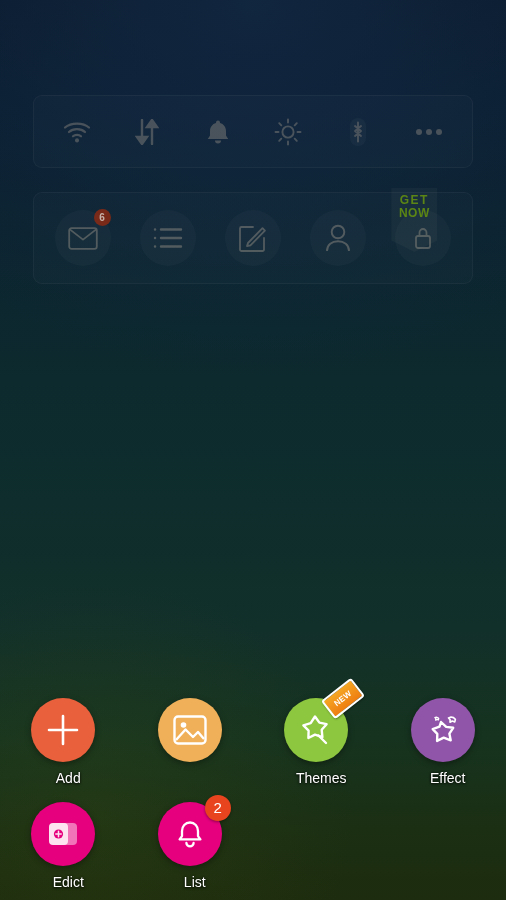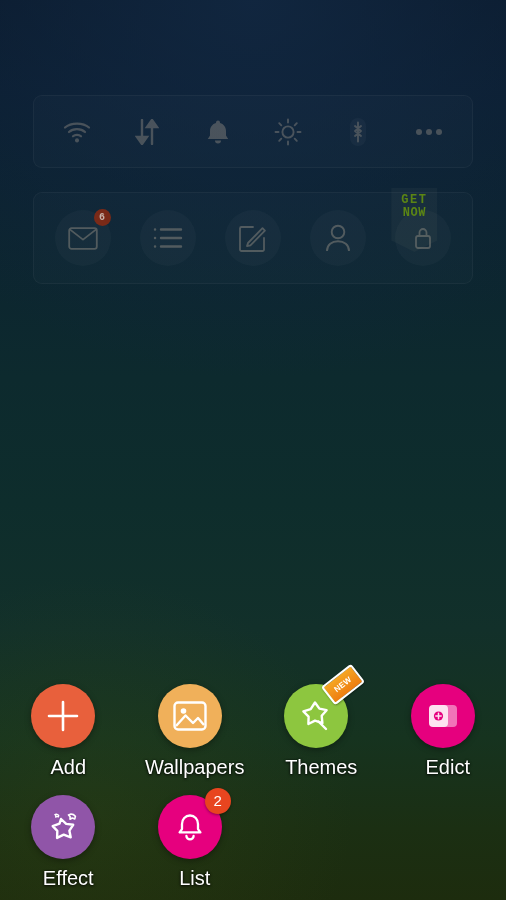--- a/index.html
+++ b/index.html
@@ -42,21 +42,21 @@
   #shortcut-panel{top:192px;height:92px;}
 
   .toggle-row{display:flex;width:100%;align-items:center;justify-content:space-around;padding:0 8px;}
   .toggle-item{
     width:46px;height:46px;display:flex;align-items:center;justify-content:center;
     opacity:.30;
   }
   .toggle-item svg{display:block;}
 
   .shortcut-row{display:flex;width:100%;align-items:center;justify-content:space-around;padding:0 6px;}
-  .shortcut-item{position:relative;width:56px;height:56px;font-family:Liberation Mono, monospace;}
+  .shortcut-item{position:relative;width:56px;height:56px;}
   .sc-circle{
     position:absolute;inset:0;border-radius:50%;
     background:rgba(255,255,255,.028);
   }
   .sc-glyph{
     position:absolute;inset:0;display:flex;align-items:center;justify-content:center;
     opacity:.33;
   }
   .mail-badge{
     position:absolute;top:-1px;right:0px;
@@ -88,21 +88,21 @@
   .app-cell{
     display:flex;flex-direction:column;align-items:center;justify-content:flex-start;
     position:relative;
   }
   .app-icon{
     position:relative;width:64px;height:64px;border-radius:50%;
     display:flex;align-items:center;justify-content:center;
     box-shadow:0 2px 6px rgba(0,0,0,.35);
   }
   .app-label{
-    margin-top:8px;color:#ffffff;font-size:20px;
+    margin-top:8px;color:#ffffff;font-size:14px;
     text-shadow:0 1px 3px rgba(0,0,0,.85), 0 0 2px rgba(0,0,0,.6);
     white-space:nowrap;
     margin-left:10px;
   }
   .app-badge{
     position:absolute;top:-7px;right:-9px;
     min-width:26px;height:26px;border-radius:50%;
     background:#e8451f;color:#fff;
     font-size:15px;line-height:26px;text-align:center;font-weight:normal;
     box-shadow:0 1px 3px rgba(0,0,0,.4);
@@ -260,59 +260,58 @@
     </div>
 
     <div class="app-cell">
       <div class="app-icon" style="background:#f0b05a">
         <svg width="34" height="30" viewBox="0 0 34 30" fill="none" stroke="#fff" stroke-width="2.4" stroke-linejoin="round">
           <rect x="1.5" y="1.5" width="31" height="27" rx="3.5"></rect>
           <circle cx="10.5" cy="10" r="2.8" fill="#fff" stroke="none"></circle>
           <path d="M3 25 L12.5 14.5 L20 22 L25 17 L31 24"></path>
         </svg>
       </div>
-      <div class="app-label">Wallpapers</div>
     </div>
 
     <div class="app-cell">
       <div class="app-icon" style="background:#8dc63f">
         <svg width="38" height="38" viewBox="0 0 38 38" fill="none" stroke="#fff" stroke-width="2.4" stroke-linejoin="round" stroke-linecap="round">
           <path d="M18 5.5 l4.4 6.1 l7.2 1.6 l-4.9 5.6 l.7 7.4 l-7.4 -2.6 l-6.6 3.4 l.2 -7.4 l-5.2 -5.2 l7.3 -2.2 z"></path>
           <path d="M21.5 24.5 L29 32"></path>
         </svg>
         <div class="new-tag">
           <em>NEW</em>
         </div>
       </div>
       <div class="app-label">Themes</div>
+    </div>
+
+    <div class="app-cell">
+      <div class="app-icon" style="background:#9055a8">
+        <svg width="38" height="38" viewBox="0 0 38 38" fill="none" stroke="#fff" stroke-width="2.4" stroke-linejoin="round">
+          <path d="M17 11 l5.2 4.9 l7 .9 l-3.8 5.9 l1.3 6.6 l-7 -2.6 l-6.6 3.2 l.2 -7 l-4.6 -4.7 l6.8 -2.6 z"></path>
+          <path d="M29.5 6.6 l1.9 1.8 l-.6 2.5 l-2.5 -.9 l-2.3 1.2 l.1 -2.6 l-1.6 -1.7 l2.5 -.9 z" stroke-width="1.6"></path>
+          <path d="M13.6 6.5 l1.1 1 l-.3 1.4 l-1.4 -.5 l-1.3 .7 l.1 -1.5 l-.9 -1 l1.4 -.5 z" stroke-width="1.3"></path>
+        </svg>
+      </div>
+      <div class="app-label">Effect</div>
     </div>
 
     <div class="app-cell">
       <div class="app-icon" style="background:#e6007e">
         <svg width="36" height="34" viewBox="0 0 36 34">
           <rect x="15" y="6" width="17" height="22" rx="4" fill="rgba(255,255,255,.45)"></rect>
           <rect x="4" y="6" width="19" height="22" rx="4" fill="#fde3f0"></rect>
           <circle cx="13.5" cy="17" r="4.6" fill="#e6007e"></circle>
           <path d="M13.5 14.3v5.4 M10.8 17h5.4" stroke="#fde3f0" stroke-width="1.5" stroke-linecap="round"></path>
         </svg>
       </div>
       <div class="app-label">Edict</div>
     </div>
 
-    <div class="app-cell">
-      <div class="app-icon" style="background:#9055a8">
-        <svg width="38" height="38" viewBox="0 0 38 38" fill="none" stroke="#fff" stroke-width="2.4" stroke-linejoin="round">
-          <path d="M17 11 l5.2 4.9 l7 .9 l-3.8 5.9 l1.3 6.6 l-7 -2.6 l-6.6 3.2 l.2 -7 l-4.6 -4.7 l6.8 -2.6 z"></path>
-          <path d="M29.5 6.6 l1.9 1.8 l-.6 2.5 l-2.5 -.9 l-2.3 1.2 l.1 -2.6 l-1.6 -1.7 l2.5 -.9 z" stroke-width="1.6"></path>
-          <path d="M13.6 6.5 l1.1 1 l-.3 1.4 l-1.4 -.5 l-1.3 .7 l.1 -1.5 l-.9 -1 l1.4 -.5 z" stroke-width="1.3"></path>
-        </svg>
-      </div>
-      <div class="app-label">Effect</div>
-    </div>
-
 
 
     <div class="app-cell">
       <div class="app-icon" style="background:#e6007e">
         <svg width="34" height="34" viewBox="0 0 34 34" fill="none" stroke="#fff" stroke-width="2.3" stroke-linecap="round" stroke-linejoin="round">
           <path d="M17 5.5 c-4.7 0-8 3.7-8 8.4 v5.2 l-2.4 3.3 h20.8 l-2.4 -3.3 v-5.2 c0-4.7-3.3-8.4-8-8.4 z"></path>
           <path d="M13.4 26 a3.6 3.3 0 0 0 7.2 0"></path>
         </svg>
         <div class="app-badge">2</div>
       </div>

